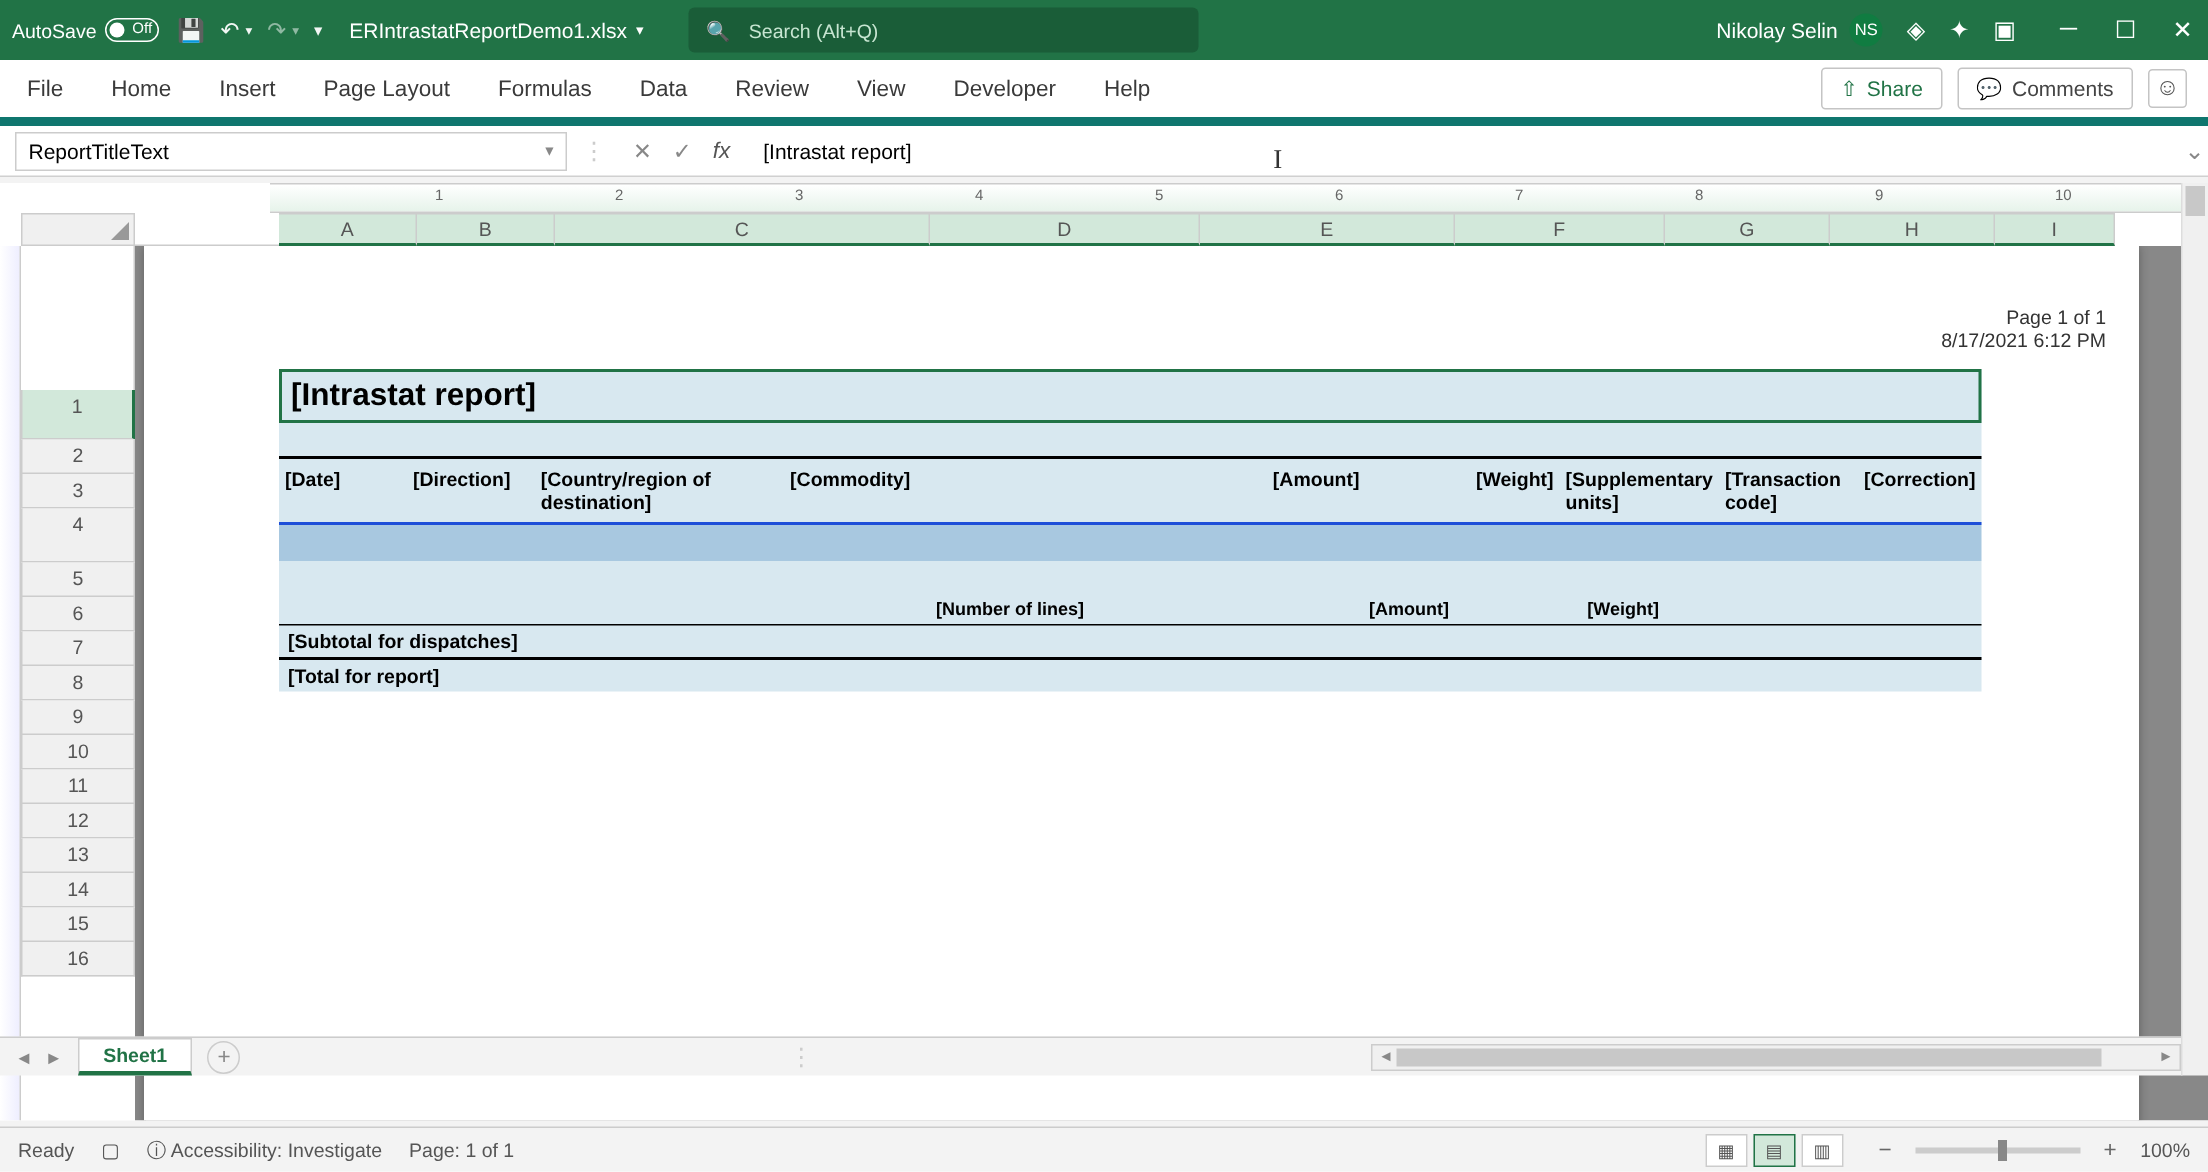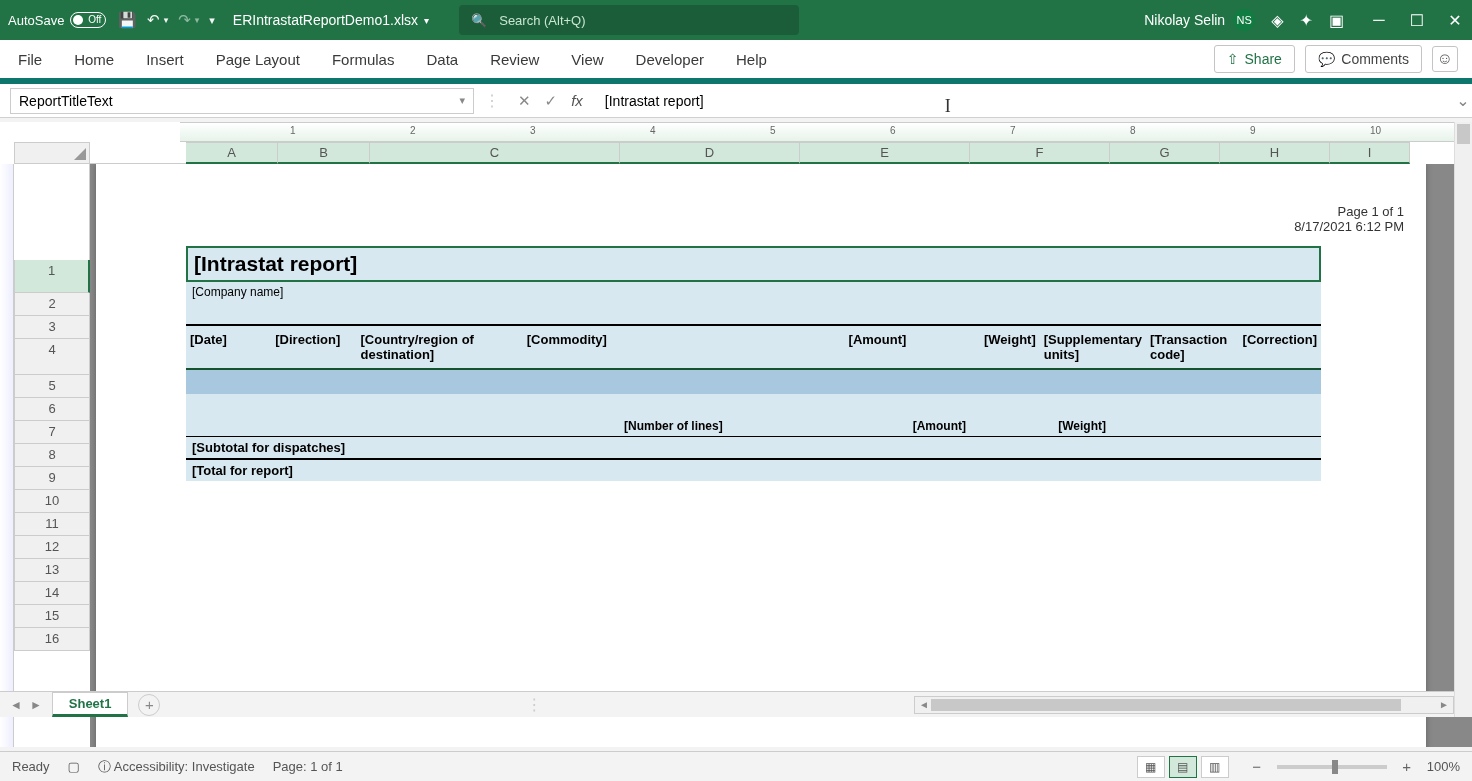--- a/index.html
+++ b/index.html
@@ -22,21 +22,21 @@
 .winbtn { width: 18px; height: 18px; display: flex; align-items: center; justify-content: center; }
 
 .ribbon { background: #fff; height: 44px; display: flex; align-items: center; padding: 0 14px; gap: 24px; border-bottom: 6px solid #0f766e; }
 .ribbon .tab { font-size: 15px; color: #3a3a3a; padding: 6px 4px; cursor: pointer; }
 .ribbon-right { margin-left: auto; display: flex; gap: 10px; align-items: center; }
 .ribbon-btn { border: 1px solid #c4c4c4; background: #fff; padding: 5px 12px; border-radius: 3px; font-size: 14px; display: flex; align-items: center; gap: 6px; color: #217346; }
 .ribbon-btn.c { color: #444; }
 .smiley { width: 26px; height: 26px; border: 1px solid #c4c4c4; border-radius: 3px; display: flex; align-items: center; justify-content: center; font-size: 16px; color: #555; }
 
 .formula-row { background: #fff; height: 34px; display: flex; align-items: center; border-bottom: 1px solid #d0d0d0; }
-.namebox { width: 464px; height: 26px; border: 1px solid #ccc; margin: 0 4px 0 10px; display: flex; align-items: center; padding: 0 8px; font-size: 14px; justify-content: space-between; }
+.namebox { width: 368px; height: 26px; border: 1px solid #ccc; margin: 0 4px 0 10px; display: flex; align-items: center; padding: 0 8px; font-size: 14px; justify-content: space-between; }
 .fbtns { display: flex; align-items: center; gap: 14px; padding: 0 12px; color: #888; font-size: 15px; }
 .fx { font-style: italic; color: #555; font-size: 15px; }
 .fbar { flex: 1; height: 26px; display: flex; align-items: center; padding: 0 10px; font-size: 14px; position: relative; }
 .cursor { position: absolute; left: 350px; top: 8px; font-size: 18px; color: #333; font-family: serif; }
 .fbar-drop { width: 18px; color: #888; text-align: center; }
 
 .work-area { position: absolute; top: 122px; left: 0; right: 0; bottom: 34px; background: #fff; display: flex; }
 .vscroll { position: absolute; right: 0; top: 0; bottom: 30px; width: 18px; background: #f0f0f0; border-left: 1px solid #ddd; }
 .vscroll-thumb { position: absolute; top: 2px; left: 2px; right: 2px; height: 20px; background: #c8c8c8; }
 
@@ -55,21 +55,21 @@
 .rowh { height: 23px; border: 1px solid #ccc; border-top: none; background: #f0f0f0; text-align: center; font-size: 13px; color: #555; line-height: 22px; }
 .rowh.sel { background: #d2e8da; border-right: 2px solid #217346; }
 
 .page-view { flex: 1; background: #888; position: relative; overflow: hidden; }
 .page { position: absolute; top: 0; left: 6px; width: 1330px; height: 620px; background: #fff; box-shadow: 0 0 6px rgba(0,0,0,.3); }
 .page-meta { position: absolute; right: 22px; top: 40px; text-align: right; font-size: 13px; color: #333; }
 
 .report { position: absolute; left: 90px; top: 82px; width: 1135px; }
 .report .r-title { font-size: 21px; font-weight: 700; background: #d8e8f0; border: 2px solid #217346; padding: 4px 6px; }
 .report .r-company { font-size: 12px; padding: 3px 6px; background: #d8e8f0; }
-.report .r-hdr { display: flex; font-size: 13px; font-weight: 700; background: #d8e8f0; border-top: 2px solid #000; border-bottom: 2px solid #14532d; }
+.report .r-hdr { display: flex; font-size: 13px; font-weight: 700; background: #d8e8f0; border-top: 2px solid #000; border-bottom: 2px solid #1d4ed8; }
 .report .r-hdr > div { padding: 6px 4px; }
 .report .r-band { height: 24px; background: #a8c8e0; }
 .report .r-sub { font-weight: 700; background: #d8e8f0; border-top: 1px solid #000; padding: 3px 6px; font-size: 13px; }
 .report .r-total { font-weight: 700; background: #d8e8f0; border-top: 2px solid #000; padding: 3px 6px; font-size: 13px; }
 .report .r-spacer { height: 22px; background: #d8e8f0; }
 .report .r-mid { display: flex; font-size: 12px; font-weight: 700; background: #d8e8f0; }
 .report .r-mid > div { padding: 3px 4px; }
 
 .sheet-tabs { position: absolute; bottom: 30px; left: 0; right: 18px; height: 26px; background: #f3f3f3; border-top: 1px solid #ccc; display: flex; align-items: center; }
 .tab-nav { display: flex; gap: 8px; padding: 0 10px; color: #888; font-size: 12px; }
@@ -223,21 +223,20 @@
         <div class="rowh">16</div>
       </div>
       <div class="page-view">
         <div class="page">
           <div class="page-meta">
             <div>Page 1 of  1</div>
             <div>8/17/2021 6:12 PM</div>
           </div>
           <div class="report">
             <div class="r-title">[Intrastat report]</div>
-            <div class="r-company">[Company name]</div>
             <div class="r-spacer"></div>
             <div class="r-hdr">
               <div style="width:92px;">[Date]</div>
               <div style="width:92px;">[Direction]</div>
               <div style="width:180px;">[Country/region of destination]</div>
               <div style="width:250px;">[Commodity]</div>
               <div style="width:170px;text-align:right;">[Amount]</div>
               <div style="width:140px;text-align:right;">[Weight]</div>
               <div style="width:110px;">[Supplementary units]</div>
               <div style="width:100px;">[Transaction code]</div>

